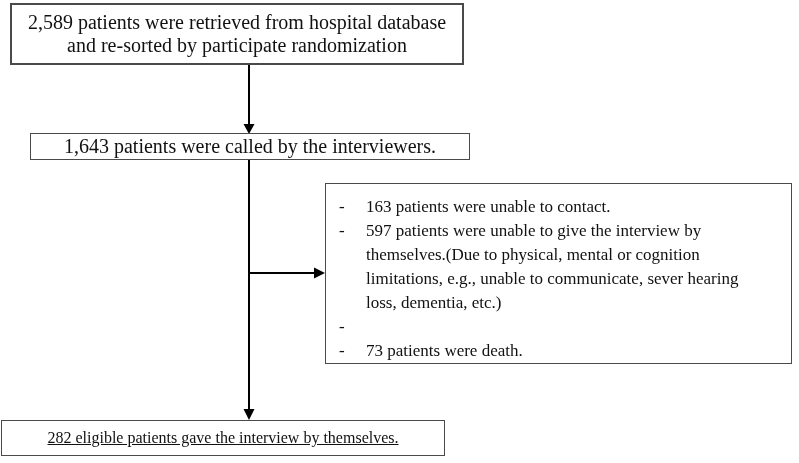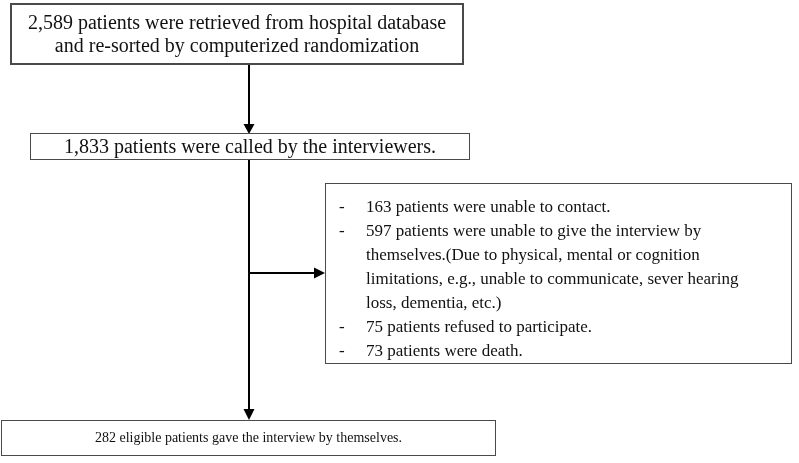--- a/index.html
+++ b/index.html
@@ -56,24 +56,25 @@
     top: 183px;
     width: 467px;
     height: 181px;
     border-width: 1.5px;
     font-size: 17px;
     padding-top: 11px;
   }
   .box-eligible {
     left: 1px;
     top: 420px;
-    width: 495px;
+    width: 444px;
     height: 36px;
     border-width: 1.5px;
-    font-size: 14px;
+    font-size: 16px;
+    text-decoration: underline;
   }
   .li {
     display: flex;
     align-items: flex-start;
     line-height: 24px;
   }
   .li-marker {
     flex: none;
     width: 27px;
     padding-left: 13px;
@@ -95,42 +96,41 @@
 
     <line x1="249" y1="160" x2="249" y2="410" stroke="#000000" stroke-width="2"></line>
     <polygon points="243.5,409 254.5,409 249,420" fill="#000000"></polygon>
 
     <line x1="249" y1="273" x2="315" y2="273" stroke="#000000" stroke-width="2"></line>
     <polygon points="314,267.5 314,278.5 325,273" fill="#000000"></polygon>
   </svg>
 
   <div class="box box-retrieved centered">
     <div>2,589 patients were retrieved from hospital database</div>
-    <div>and re-sorted by computerized randomization</div>
+    <div>and re-sorted by participate randomization</div>
   </div>
 
   <div class="box box-called centered">
-    <div>1,833 patients were called by the interviewers.</div>
+    <div>1,643 patients were called by the interviewers.</div>
   </div>
 
   <div class="box box-excluded">
     <div class="li">
       <span class="li-marker">-</span>
       <span class="li-text">163 patients were unable to contact.</span>
     </div>
     <div class="li">
       <span class="li-marker">-</span>
       <span class="li-text">597 patients were unable to give the interview by
 themselves.(Due to physical, mental or cognition
 limitations, e.g., unable to communicate, sever hearing
 loss, dementia, etc.)</span>
     </div>
     <div class="li">
       <span class="li-marker">-</span>
-      <span class="li-text">75 patients refused to participate.</span>
     </div>
     <div class="li">
       <span class="li-marker">-</span>
       <span class="li-text">73 patients were death.</span>
     </div>
   </div>
 
   <div class="box box-eligible centered">
     <div>282 eligible patients gave the interview by themselves.</div>
   </div>

